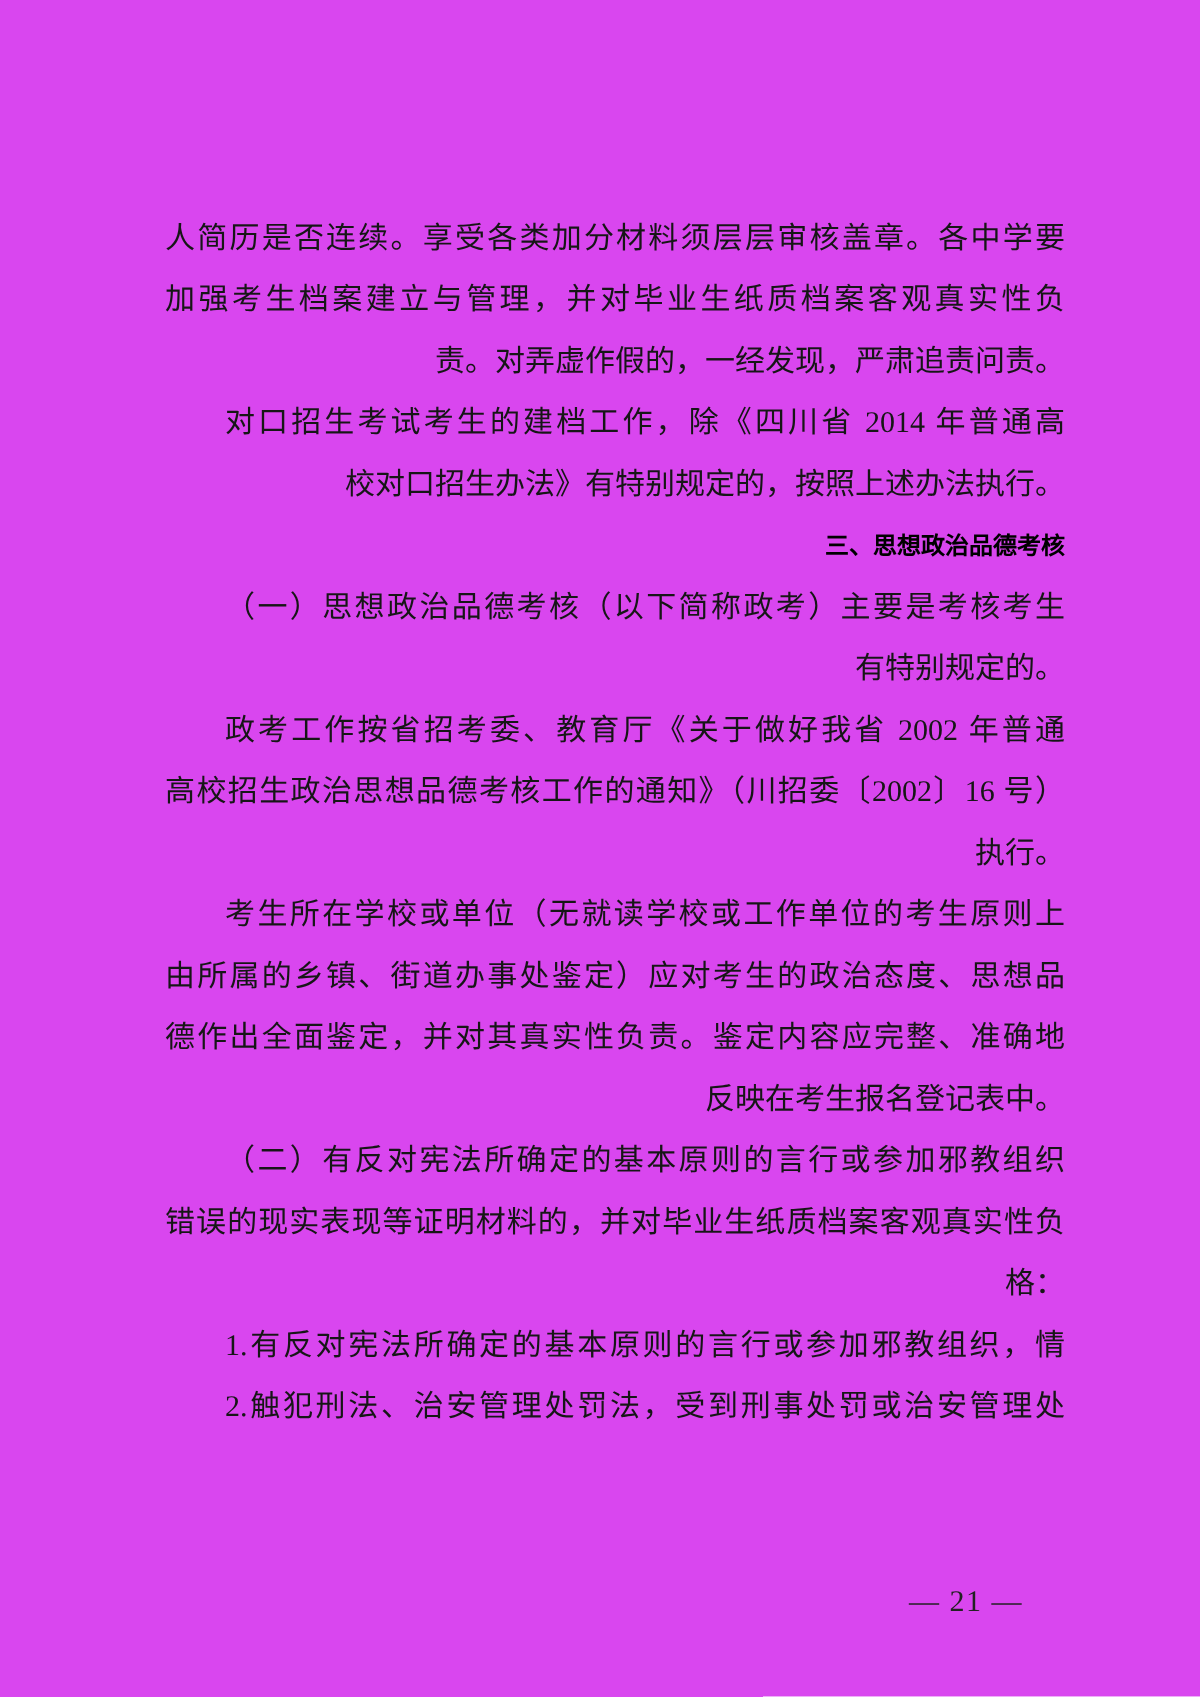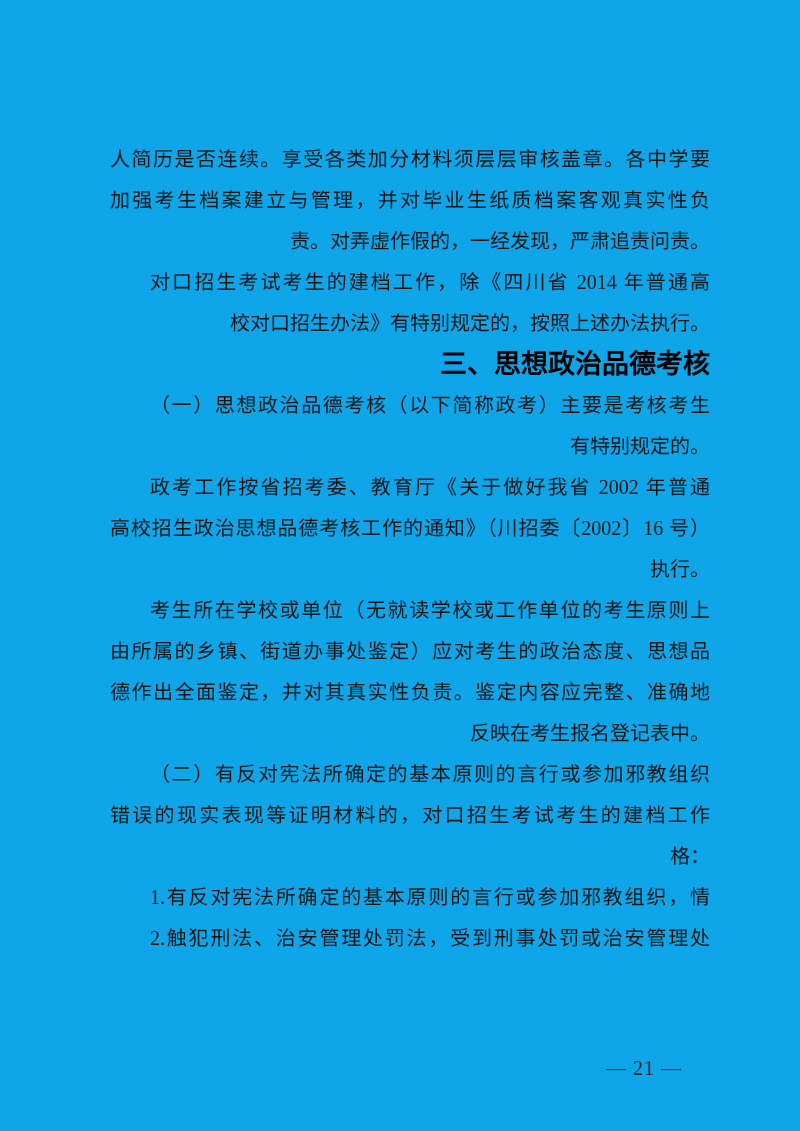--- a/index.html
+++ b/index.html
@@ -4,21 +4,21 @@
 <style>
   html, body {
     margin: 0;
     padding: 0;
     background: #ffffff;
   }
   .page {
     position: relative;
     width: 800px;
     height: 1131px;
-    background: #0ea5e9;
+    background: #d946ef;
     overflow: hidden;
     font-family: "Liberation Serif", "DejaVu Serif", serif;
   }
   .content {
     position: absolute;
     left: 110px;
     top: 139px;
     width: 600px;
   }
   .ln {
@@ -38,21 +38,21 @@
   }
   
   .ind {
     text-indent: 2em;
   }
   
   .heading {
     font-weight: 700;
     font-family: Liberation Sans, sans-serif;
     color: #000000;
-    font-size: 27px;
+    font-size: 16px;
   }
   .page-number {
     position: absolute;
     top: 1053px;
     right: 118px;
     height: 30px;
     line-height: 30px;
     font-size: 20px;
     color: #222222;
     letter-spacing: 1px;
@@ -73,20 +73,20 @@
     <div class="ln ind jst">（一）思想政治品德考核（以下简称政考）主要是考核考生</div>
     <div class="ln">有特别规定的。</div>
     <div class="ln ind jst">政考工作按省招考委、教育厅《关于做好我省 2002 年普通</div>
     <div class="ln jst">高校招生政治思想品德考核工作的通知》（川招委〔2002〕16 号）</div>
     <div class="ln">执行。</div>
     <div class="ln ind jst">考生所在学校或单位（无就读学校或工作单位的考生原则上</div>
     <div class="ln jst">由所属的乡镇、街道办事处鉴定）应对考生的政治态度、思想品</div>
     <div class="ln jst">德作出全面鉴定，并对其真实性负责。鉴定内容应完整、准确地</div>
     <div class="ln">反映在考生报名登记表中。</div>
     <div class="ln ind jst">（二）有反对宪法所确定的基本原则的言行或参加邪教组织</div>
-    <div class="ln jst">错误的现实表现等证明材料的，对口招生考试考生的建档工作</div>
+    <div class="ln jst">错误的现实表现等证明材料的，并对毕业生纸质档案客观真实性负</div>
     <div class="ln">格：</div>
     <div class="ln ind jst">1.有反对宪法所确定的基本原则的言行或参加邪教组织，情</div>
     <div class="ln ind jst">2.触犯刑法、治安管理处罚法，受到刑事处罚或治安管理处</div>
   </div>
 
   <div class="page-number">— 21 —</div>
 </div>
 
 </body></html>

